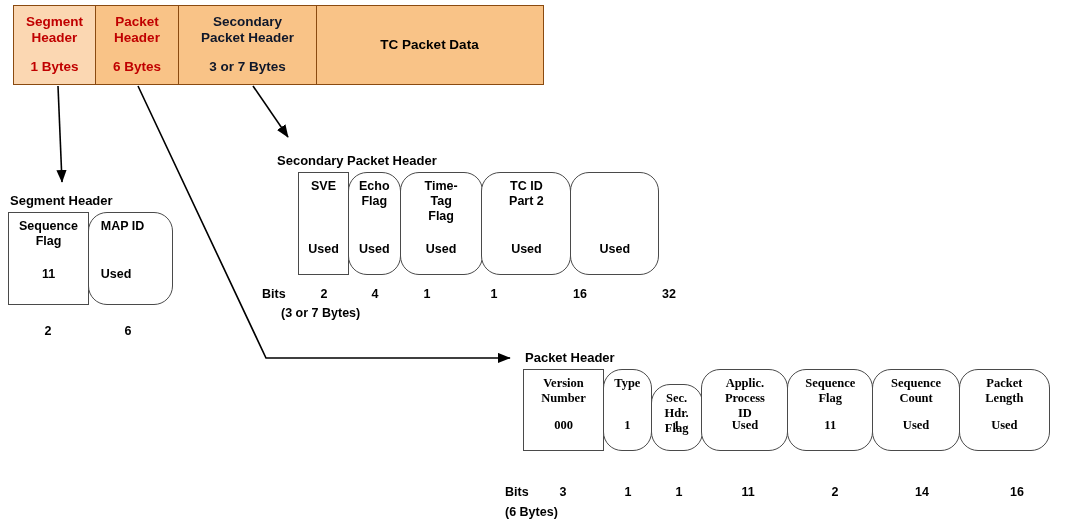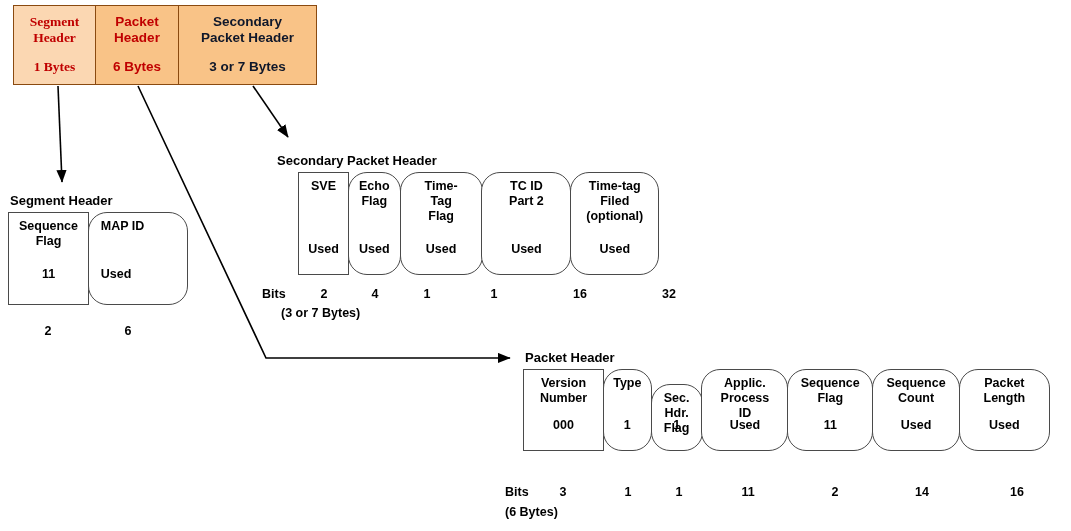--- a/index.html
+++ b/index.html
@@ -62,38 +62,41 @@
   }
   svg.overlay{position:absolute;left:0;top:0;width:1071px;height:531px;overflow:visible;}
 </style>
 </head>
 <body>
 
 <div id="stage">
 
   <div class="strip" style="left:13px;top:5px;height:80px;">
 
-    <div class="strip-cell" style="width:83px;background:#FBD7B2;color:#C00000;font-family:Liberation Serif, serif;">
+    <div class="strip-cell" style="width:83px;background:#FBD7B2;color:#C00000;">
       <div class="strip-title">Segment
 Header</div>
       <div class="strip-sub">1 Bytes</div>
     </div>
 
     <div class="strip-cell" style="width:85px;background:#F9C387;color:#C00000;">
       <div class="strip-title">Packet
 Header</div>
       <div class="strip-sub">6 Bytes</div>
     </div>
 
     <div class="strip-cell" style="width:139px;background:#F9C387;color:#0f172a;">
       <div class="strip-title">Secondary
 Packet Header</div>
       <div class="strip-sub">3 or 7 Bytes</div>
     </div>
 
+    <div class="strip-cell" style="width:228px;background:#F9C387;color:#000;justify-content:center;padding-top:0;">
+      <div class="strip-title">TC Packet Data</div>
+    </div>
   </div>
 
   <svg class="overlay" viewBox="0 0 1071 531" xmlns="http://www.w3.org/2000/svg">
     <defs>
       <marker id="arrowhead" markerWidth="9" markerHeight="9" refX="7.5" refY="3.2" orient="auto" markerUnits="strokeWidth">
         <path d="M0,0 L8,3.2 L0,6.4 z" fill="#000000"></path>
       </marker>
     </defs>
 
     <line x1="58" y1="86" x2="62" y2="182" stroke="#000" stroke-width="1.6" marker-end="url(#arrowhead)"></line>
@@ -104,21 +107,21 @@
   </svg>
 
   <div class="caption" style="left:10px;top:193px;">Segment Header</div>
 
   <div class="tbl" style="left:8px;top:212px;height:93px;">
     <div class="tbl-cell" style="width:81px;">
       <div class="tbl-name">Sequence
 Flag</div>
       <div class="tbl-val" style="bottom:22px;">11</div>
     </div>
-    <div class="tbl-cell" style="width:100px;align-items:flex-start;padding-left:12px;">
+    <div class="tbl-cell" style="width:85px;align-items:flex-start;padding-left:12px;">
       <div class="tbl-name">MAP ID</div>
       <div class="tbl-val" style="bottom:22px;text-align:left;left:12px;">Used</div>
     </div>
   </div>
 
   <div class="bitnum" style="left:28px;top:324px;width:40px;">2</div>
   <div class="bitnum" style="left:108px;top:324px;width:40px;">6</div>
 
   <div class="caption" style="left:277px;top:153px;">Secondary Packet Header</div>
 
@@ -137,39 +140,36 @@
 Tag
 Flag</div>
       <div class="tbl-val" style="bottom:17px;">Used</div>
     </div>
     <div class="tbl-cell" style="width:90px;">
       <div class="tbl-name">TC ID
 Part 2</div>
       <div class="tbl-val" style="bottom:17px;">Used</div>
     </div>
     <div class="tbl-cell" style="width:89px;">
-      <div class="tbl-name">Time-tag
-Filed
-(optional)</div>
       <div class="tbl-val" style="bottom:17px;">Used</div>
     </div>
   </div>
 
   <div class="bitlabel" style="left:262px;top:287px;">Bits</div>
   <div class="bitnum" style="left:304px;top:287px;width:40px;">2</div>
   <div class="bitnum" style="left:355px;top:287px;width:40px;">4</div>
   <div class="bitnum" style="left:407px;top:287px;width:40px;">1</div>
   <div class="bitnum" style="left:474px;top:287px;width:40px;">1</div>
   <div class="bitnum" style="left:560px;top:287px;width:40px;">16</div>
   <div class="bitnum" style="left:649px;top:287px;width:40px;">32</div>
   <div class="bitlabel" style="left:281px;top:306px;">(3 or 7 Bytes)</div>
 
   <div class="caption" style="left:525px;top:350px;">Packet Header</div>
 
-  <div class="tbl" style="left:523px;top:369px;height:82px;">
+  <div class="tbl" style="left:523px;top:369px;height:82px;font-family:Liberation Serif, serif;">
     <div class="tbl-cell" style="width:81px;">
       <div class="tbl-name">Version
 Number</div>
       <div class="tbl-val" style="bottom:17px;">000</div>
     </div>
     <div class="tbl-cell" style="width:49px;">
       <div class="tbl-name">Type</div>
       <div class="tbl-val" style="bottom:17px;">1</div>
     </div>
     <div class="tbl-cell" style="width:52px;margin-top:15px;">

